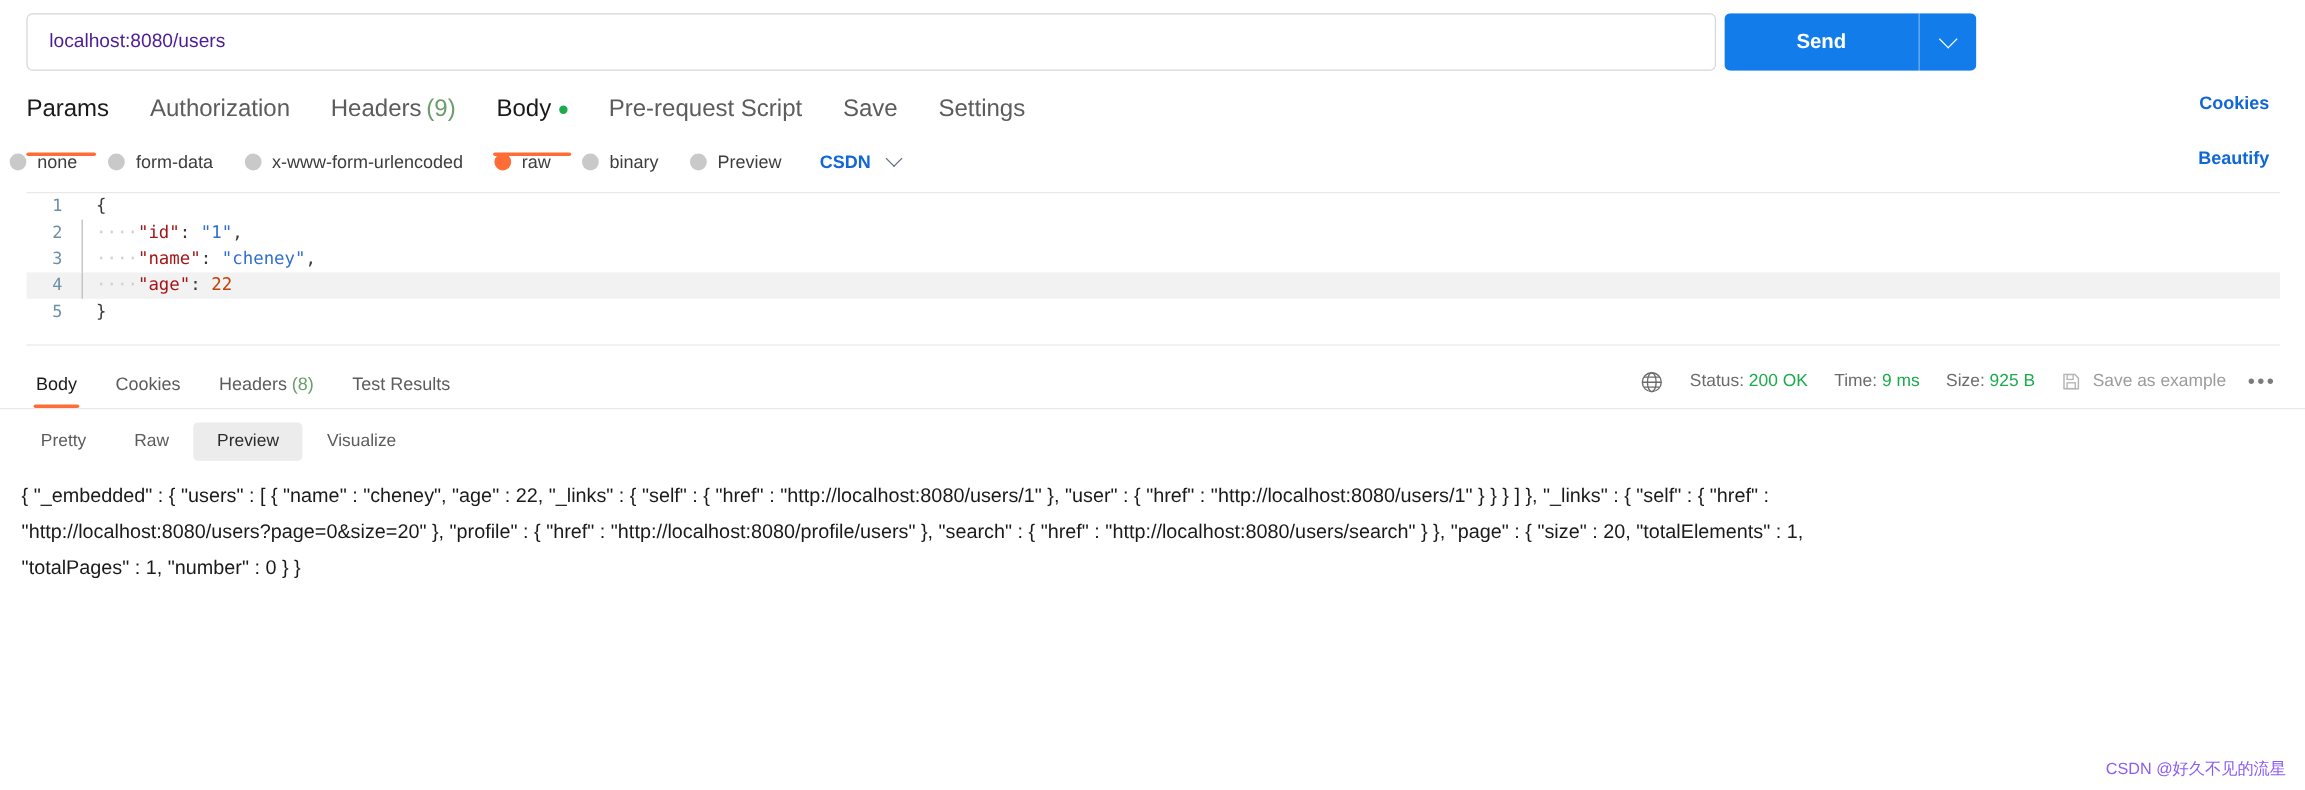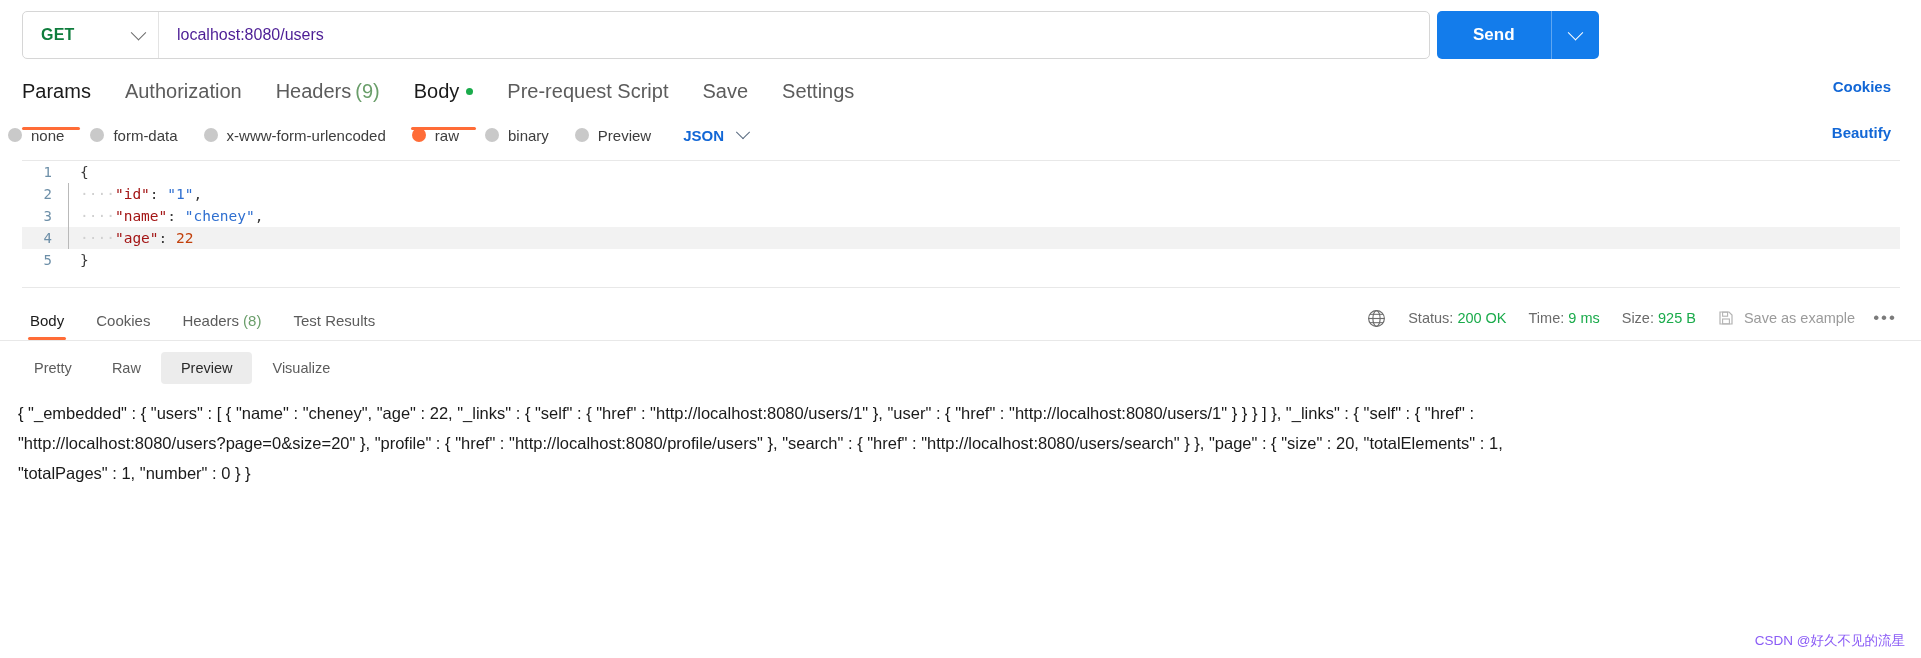--- a/index.html
+++ b/index.html
@@ -35,21 +35,21 @@
     font-size: 16px; color: #4c1d95; padding: 0 18px;
     font-family: Liberation Sans, sans-serif;
   }
   .send-wrap {
     position: absolute; left: 1437px; top: 11px;
     height: 48px; display: flex; align-items: stretch;
     border-radius: 5px; overflow: hidden;
   }
   .send-btn {
     background: #137ceb; color: #fff; border: 0;
-    font-size: 17px; font-weight: 700; padding: 0 36px;
+    font-size: 17px; font-weight: 700; padding: 0 60px;
     font-family: "Liberation Sans", sans-serif; cursor: pointer;
   }
   .send-caret {
     background: #137ceb; width: 48px; display:flex; align-items:center; justify-content:center;
     border-left: 1px solid rgba(255,255,255,.32); cursor: pointer;
   }
 
   
   .req-tabs {
     position: absolute; left: 0; top: 74px; width: 1921px; height: 34px;
@@ -173,24 +173,20 @@
     position: absolute; right: 16px; bottom: 8px;
     font-size: 13.5px; color: #8b5cf6;
   }
 </style>
 </head>
 <body>
 
 <div class="app">
 
   <div class="urlbar">
-    <div class="method">
-      <span class="method-label">GET</span>
-      <span class="chev"></span>
-    </div>
     <input class="url-input" readonly="" value="localhost:8080/users" placeholder="Enter URL or paste text" style="">
   </div>
 
   <div class="send-wrap">
     <button class="send-btn">Send</button>
     <div class="send-caret">
       <span class="chev light"></span>
     </div>
   </div>
 
@@ -240,21 +236,21 @@
     </div>
     <div class="radio">
       <span class="dot"></span>
       <span class="radio-label">binary</span>
     </div>
     <div class="radio">
       <span class="dot"></span>
       <span class="radio-label">Preview</span>
     </div>
     <div class="fmt-select">
-      <span class="fmt-label">JSON</span>
+      <span class="fmt-label">CSDN</span>
       <span class="chev-blue"></span>
     </div>
   </div>
   <div class="beautify">Beautify</div>
 
   <div class="editor">
     <div class="code-line">
       <span class="ln">1</span>
       <span class="guide off"></span>
       <span class="code-txt"><span class="p">{</span></span>

